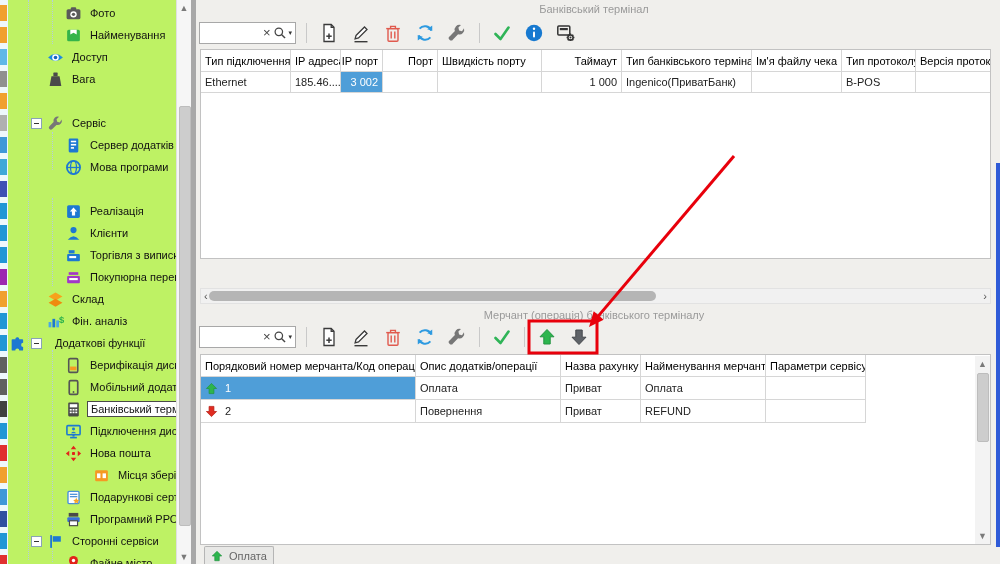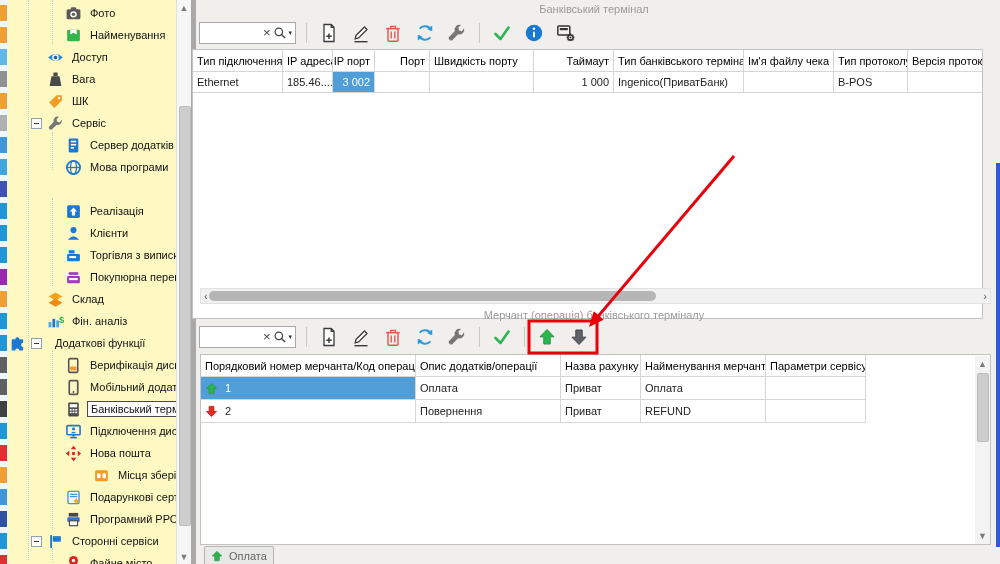--- a/index.html
+++ b/index.html
@@ -2,21 +2,21 @@
 <html><head>
 <meta charset="utf-8">
 <style>
   html,body{margin:0;padding:0}
   body{width:1000px;height:564px;position:relative;overflow:hidden;
        font-family:"Liberation Sans",sans-serif;font-size:11px;color:#222;background:#f0efec}
   
   #left-strip{position:absolute;left:0;top:0;width:8px;height:564px;background:#eef7fc}
   .strip-block{position:absolute;left:0;width:7px;height:16px}
   
-  #sidebar{position:absolute;left:8px;top:0;width:168px;height:564px;background:#fef9c3;overflow:hidden}
+  #sidebar{position:absolute;left:8px;top:0;width:168px;height:564px;background:#bef264;overflow:hidden}
   .guide{position:absolute;border-left:1px dotted #b5cddc;width:0}
   .tree-item{position:absolute;left:0;width:168px;height:22px;display:flex;align-items:center;white-space:nowrap;overflow:hidden}
   .tree-item .ticon{width:18px;height:18px;flex:0 0 18px;display:flex;align-items:center;justify-content:center;margin-right:5px}
   .tree-item .tlabel{padding:1px 3px;color:#111}
   .tree-item.sel .tlabel{background:#fff;border:1px solid #4a4a4a}
   .expander{position:absolute;left:23px;top:6px;width:9px;height:9px;background:#fff;border:1px solid #8aa3b5;
             display:flex;align-items:center;justify-content:center}
   .expander::after{content:"";width:5px;height:1px;background:#333}
   
   .vscroll{position:absolute;background:#f6f6f6}
@@ -123,29 +123,20 @@
     </div>
     <div class="tree-item" style="top: 68px; padding-left: 38px;">
       <span class="ticon">
         <svg viewBox="0 0 16 16" width="17" height="17" xmlns="http://www.w3.org/2000/svg">
           <rect x="6" y="1.5" width="4" height="3.5" rx="0.5" fill="#4a4a4a"></rect>
           <path d="M4.2 5 h7.6 l1.7 9 h-11 z" fill="#4a4a4a"></path>
         </svg>
       </span>
       <span class="tlabel">Вага</span>
     </div>
-    <div class="tree-item" style="top: 90px; padding-left: 38px;">
-      <span class="ticon">
-        <svg viewBox="0 0 16 16" width="17" height="17" xmlns="http://www.w3.org/2000/svg">
-          <path d="M2 9 L9 2 h5 v5 L7 14 z" fill="#f59a23"></path>
-          <circle cx="11.3" cy="4.8" r="1.2" fill="#fff"></circle>
-        </svg>
-      </span>
-      <span class="tlabel">ШК</span>
-    </div>
     <div class="tree-item" style="top: 112px; padding-left: 38px;">
       <div class="expander" style="left: 23px; top: 6px; position: absolute;"></div>
       <span class="ticon">
         <svg viewBox="0 0 16 16" width="17" height="17" xmlns="http://www.w3.org/2000/svg">
           <path d="M13.8 4.2 a4 4 0 0 1 -4.9 5.1 L5 13.2 a1.9 1.9 0 1 1 -2.7 -2.7 L6.2 6.6 a4 4 0 0 1 5.1 -4.9 L9 4 l.6 2.4 L12 7 z" fill="#777"></path>
         </svg>
       </span>
       <span class="tlabel">Сервіс</span>
     </div>
     <div class="tree-item" style="top: 134px; padding-left: 56px;">
@@ -429,21 +420,21 @@
         <rect x="1.8" y="3" width="12" height="9" rx="1" fill="none" stroke="#333" stroke-width="1.5"></rect>
         <rect x="3.8" y="5" width="8" height="2.2" fill="#333"></rect>
         <circle cx="14.5" cy="14.5" r="2.6" fill="none" stroke="#333" stroke-width="1.5"></circle>
         <g stroke="#333" stroke-width="1.4">
           <path d="M14.5 10.6 v1.4 M14.5 18 v-1.4 M10.6 14.5 h1.4 M18.4 14.5 h-1.4 M11.7 11.7 l1 1 M17.3 17.3 l-1 -1 M17.3 11.7 l-1 1 M11.7 17.3 l1 -1"></path>
         </g>
         <circle cx="14.5" cy="14.5" r="1" fill="#333"></circle>
       </svg>
     </div>
   </div>
-<div class="grid" id="grid-top" style="left:192px;top:49px;width:791px;height:270px">
+<div class="grid" id="grid-top" style="left:200px;top:49px;width:791px;height:210px">
     <div class="gtable">
       <div class="grow" style="height: 21px;">
         <div class="gcell hdr" style="width: 90px; flex: 0 0 90px;">Тип підключення</div>
         <div class="gcell hdr" style="width: 50px; flex: 0 0 50px;">IP адреса</div>
         <div class="gcell hdr r" style="width: 42px; flex: 0 0 42px;">IP порт</div>
         <div class="gcell hdr r" style="width: 55px; flex: 0 0 55px;">Порт</div>
         <div class="gcell hdr" style="width: 104px; flex: 0 0 104px;">Швидкість порту</div>
         <div class="gcell hdr r" style="width: 80px; flex: 0 0 80px;">Таймаут</div>
         <div class="gcell hdr" style="width: 130px; flex: 0 0 130px;">Тип банківського терміналу</div>
         <div class="gcell hdr" style="width: 90px; flex: 0 0 90px;">Ім'я файлу чека</div>

